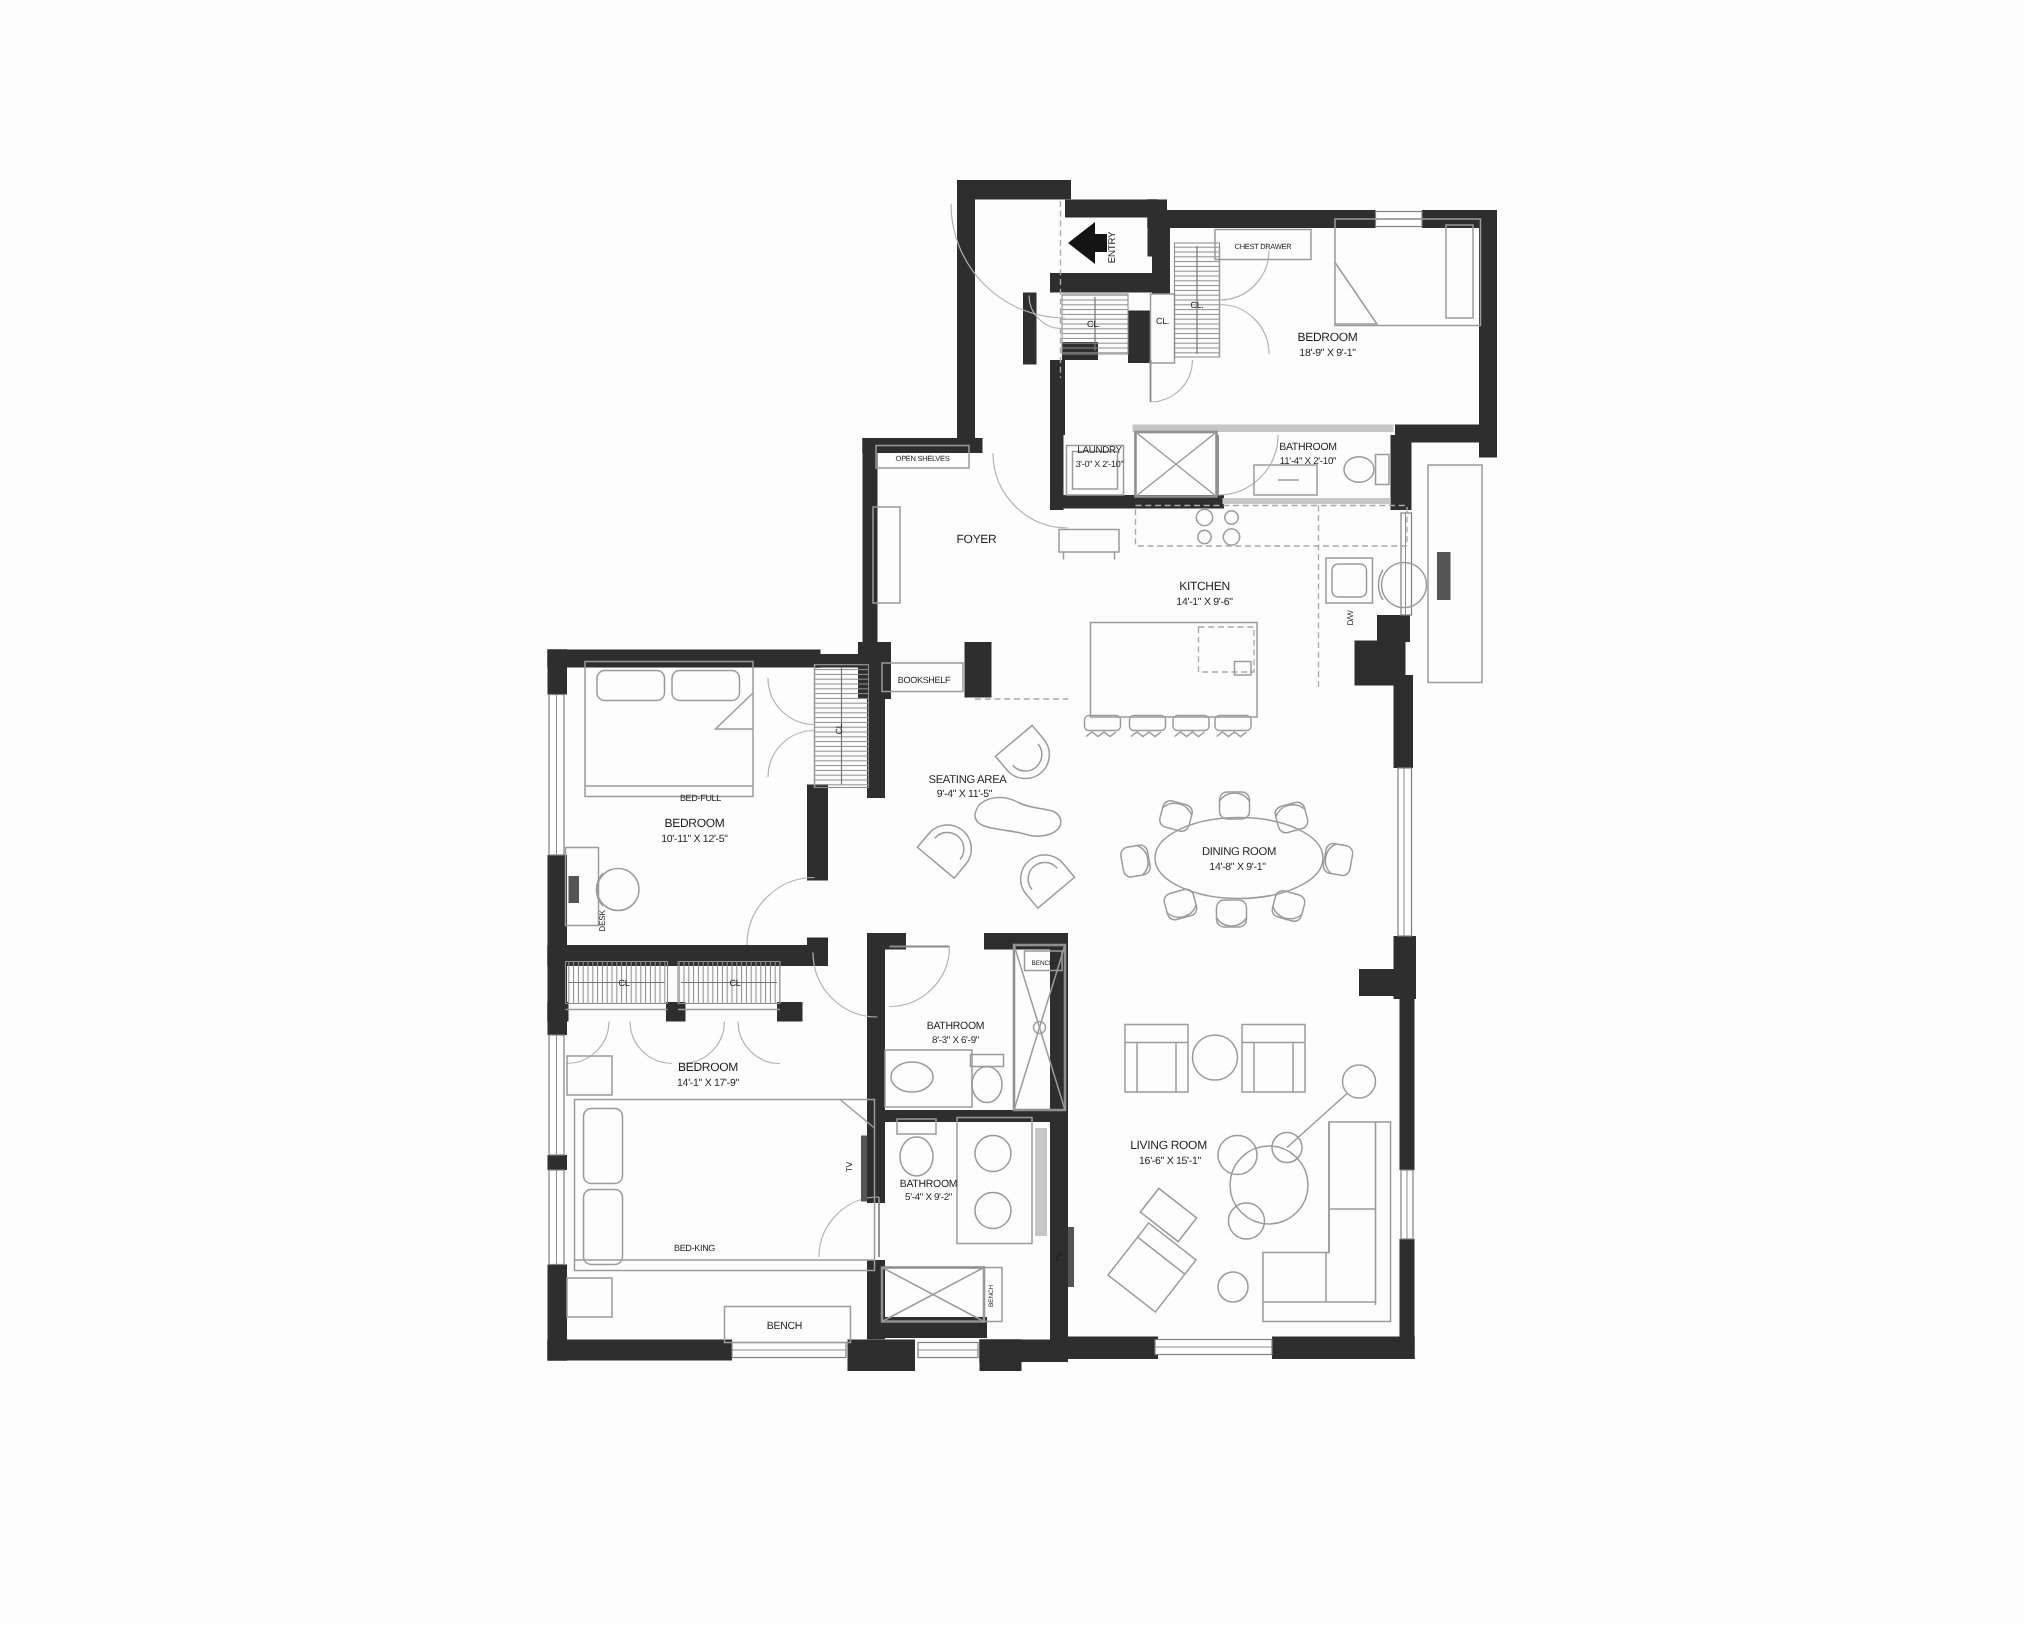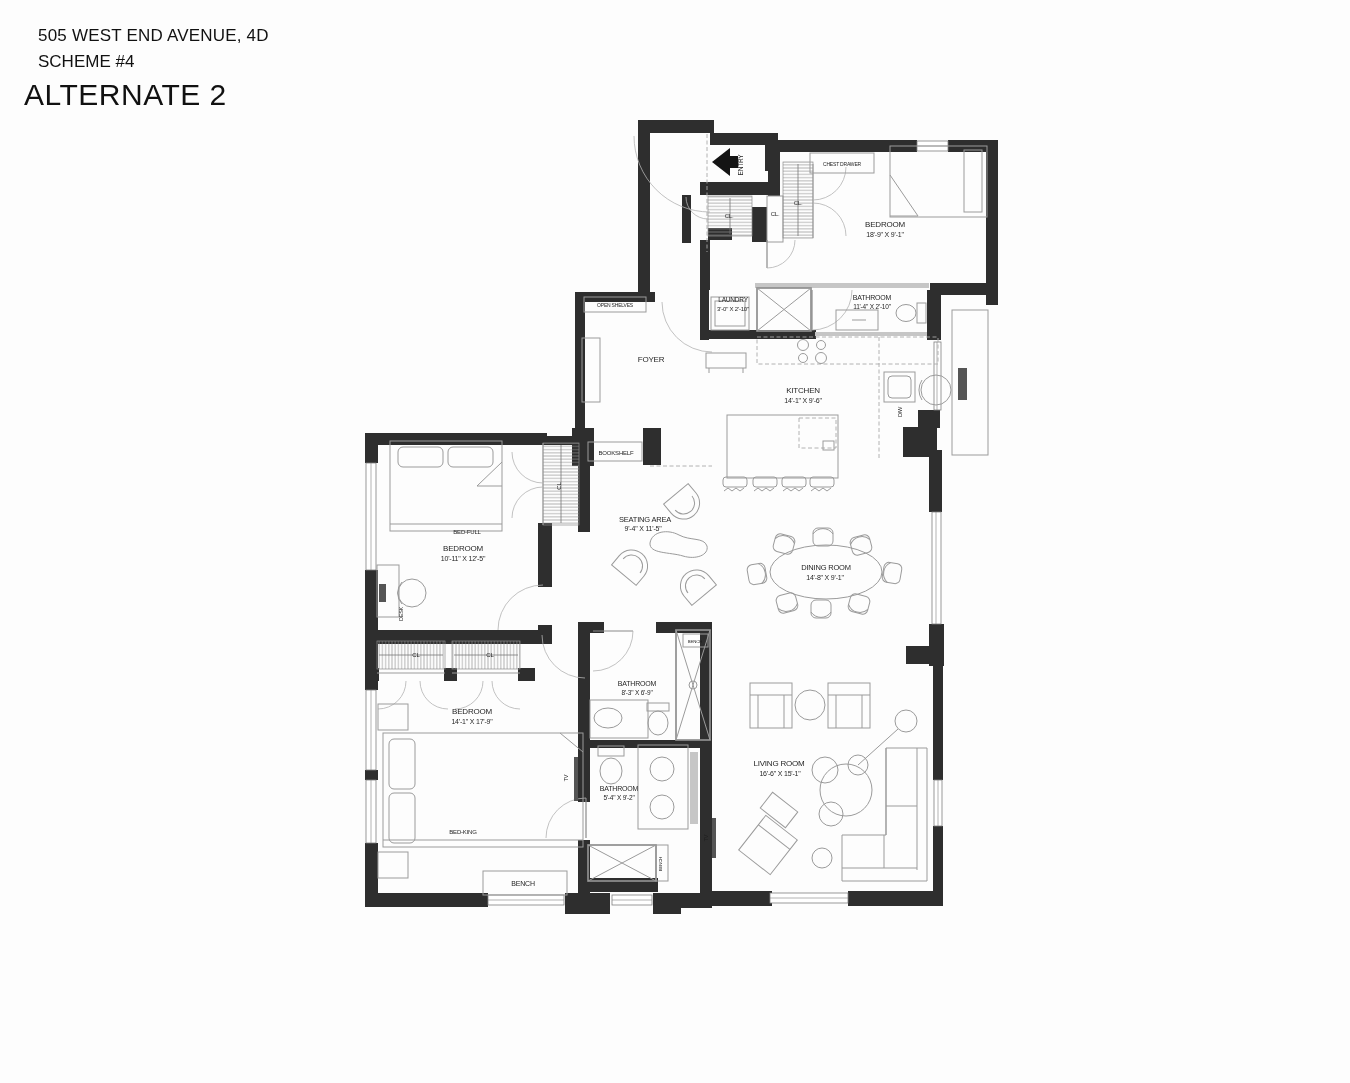--- a/index.html
+++ b/index.html
@@ -29,25 +29,20 @@
   .t65{font-size:6.5px;text-anchor:middle;letter-spacing:-0.2px;}
   .t6{font-size:6px;text-anchor:middle;letter-spacing:-0.2px;}
   .t55{font-size:5.5px;text-anchor:middle;letter-spacing:-0.2px;}
   .t5{font-size:5px;text-anchor:middle;letter-spacing:-0.2px;}
   .t45{font-size:4.3px;text-anchor:middle;letter-spacing:-0.1px;}
 </style>
 </head>
 <body>
 
 <div id="canvas">
-  <div id="hdr">
-    <div class="line1">505 WEST END AVENUE, 4D</div>
-    <div class="line2">SCHEME #4</div>
-    <div class="line3">ALTERNATE 2</div>
-  </div>
 
   <svg width="1350" height="1083" viewBox="0 0 1350 1083">
     <defs>
       <pattern id="hatchH" width="4" height="3.2" patternUnits="userSpaceOnUse">
         <line x1="0" y1="1.6" x2="4" y2="1.6" stroke="#8d8d8d" stroke-width="0.7"></line>
       </pattern>
       <pattern id="hatchV" width="3.2" height="4" patternUnits="userSpaceOnUse">
         <line x1="1.6" y1="0" x2="1.6" y2="4" stroke="#8d8d8d" stroke-width="0.7"></line>
       </pattern>
       <g id="dchair">

